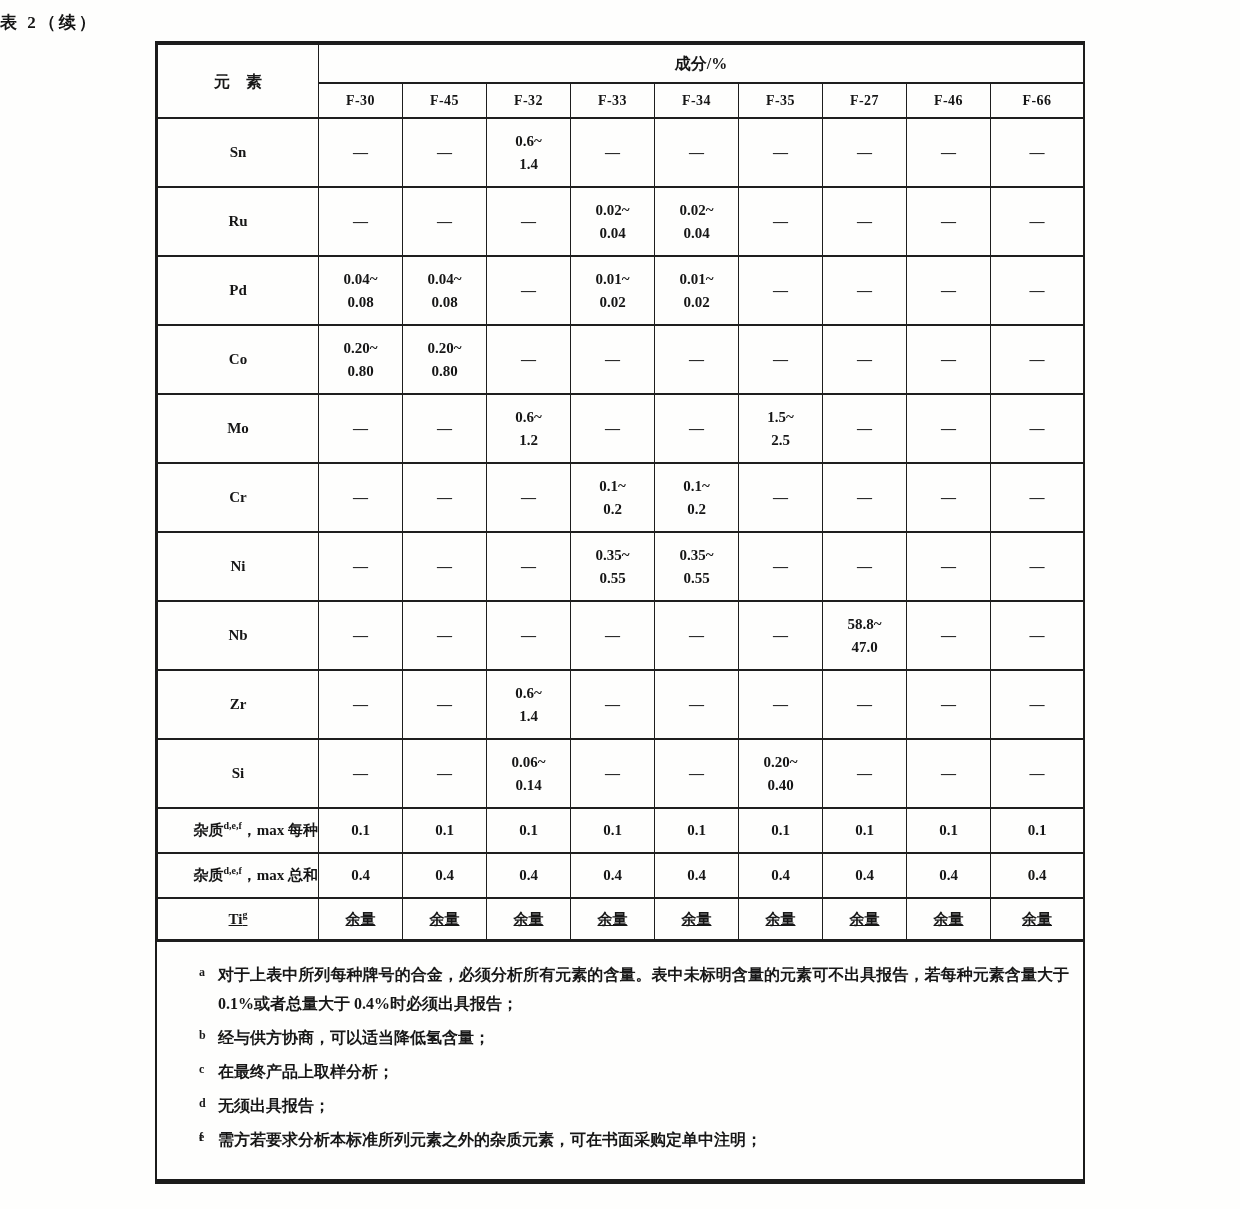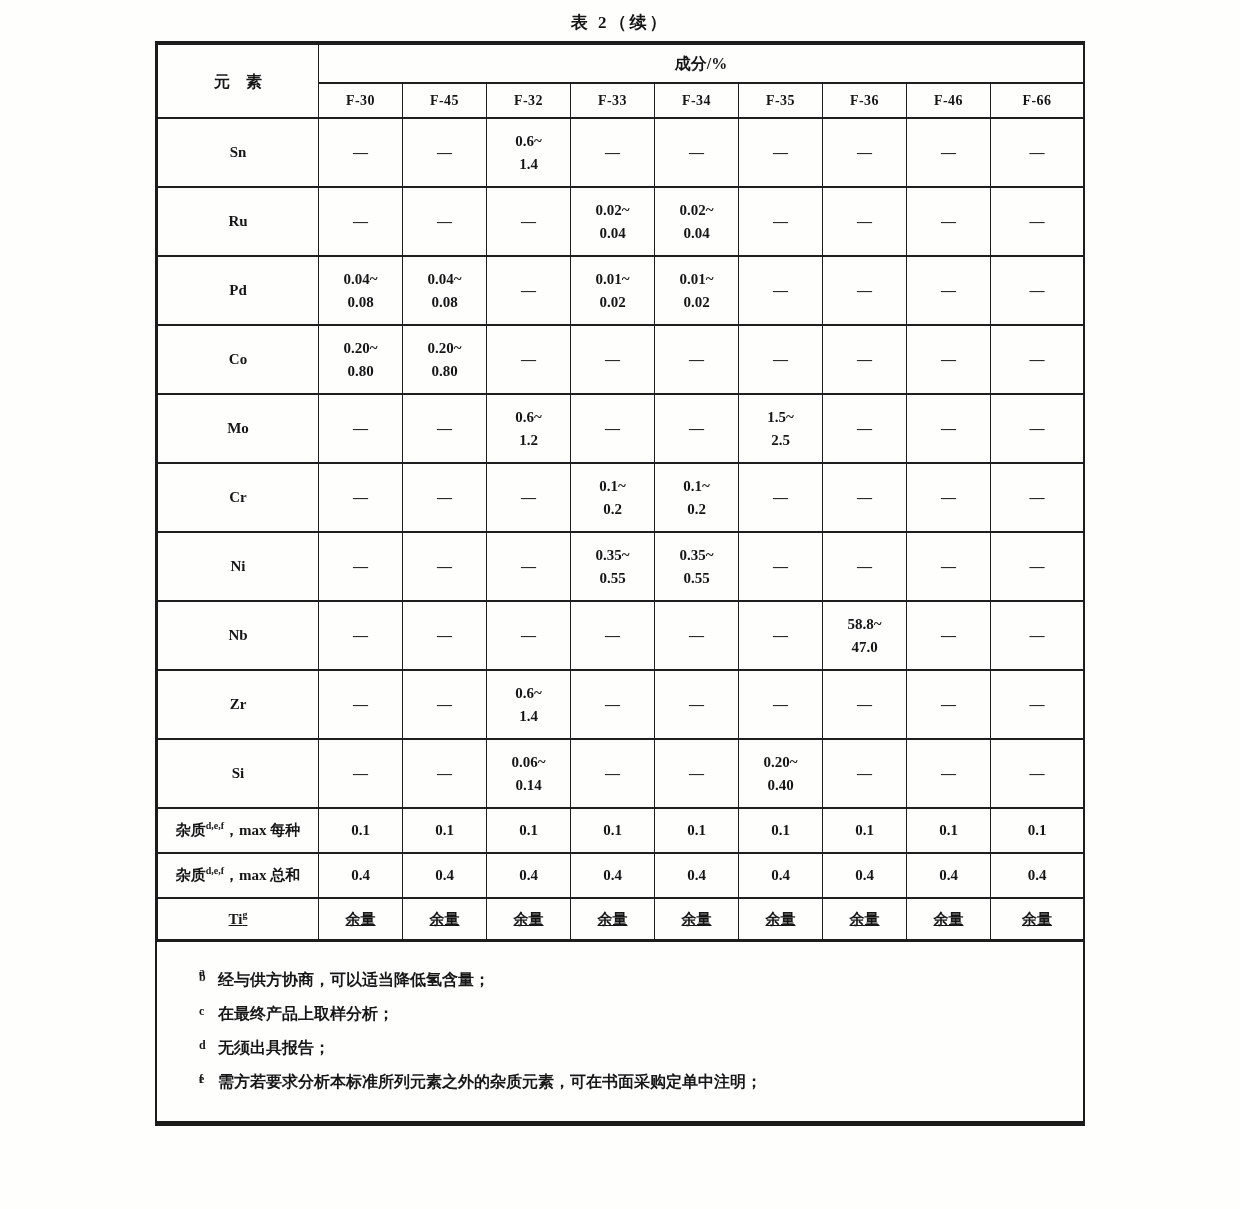--- a/index.html
+++ b/index.html
@@ -5,21 +5,20 @@
   html,body{margin:0;padding:0;}
   body{
     width:1240px;height:1209px;
     background:#ffffff;
     color:#141414;
     font-family:"Liberation Serif","DejaVu Serif",serif;
     -webkit-font-smoothing:antialiased;
   }
   .page{width:1240px;height:1209px;overflow:hidden;background:#fefefd;}
   .doc-title{
-    text-align:center;
     font-size:17px;
     font-weight:bold;
     padding-top:11px;
     letter-spacing:3px;
     color:#151515;
   }
   .sheet{
     width:926px;
     margin:7px auto 0 auto;
     border:2px solid #1b1b1b;
@@ -45,21 +44,21 @@
     color:#161616;
     white-space:pre-line;
     line-height:23px;
   }
   table.comp thead tr.top-hrow th{height:37px;font-size:16px;text-align:center;}
   table.comp thead tr.grade-hrow th{height:33px;font-size:14px;letter-spacing:0.5px;}
   table.comp tbody tr.el-row th, table.comp tbody tr.el-row td{height:67px;}
   table.comp tbody tr.imp-row th, table.comp tbody tr.imp-row td{height:43px;}
   table.comp tbody tr.ti-row th, table.comp tbody tr.ti-row td{height:40px;text-decoration:underline;}
   table.comp tbody th.imp-label{
-    text-align:center;
+    text-align:right;
     padding-left:0;
     font-size:15px;
     white-space:nowrap;
   }
   table.comp sup{
     font-size:10px;
     line-height:0;
     vertical-align:super;
     letter-spacing:0;
   }
@@ -111,21 +110,21 @@
           <th rowspan="2">元　素</th>
           <th colspan="9">成分/%</th>
         </tr>
         <tr class="grade-hrow" id="grade-row">
             <th>F-30</th>
             <th>F-45</th>
             <th>F-32</th>
             <th>F-33</th>
             <th>F-34</th>
             <th>F-35</th>
-            <th>F-36</th>
+            <th>F-27</th>
             <th>F-46</th>
             <th>F-66</th>
           </tr>
       </thead>
       <tbody id="table-body">
           <tr class="el-row">
             <th class="el-label">Sn</th>
             <td>—</td>
             <td>—</td>
             <td>0.6~
@@ -296,21 +295,21 @@
             <td>余量</td>
             <td>余量</td>
             <td>余量</td>
             <td>余量</td>
             <td>余量</td>
           </tr>
         </tbody>
     </table>
 
     <div class="footnotes" id="footnotes">
-        <div class="footnote"><span class="fn-marker">a</span></div>
+        <div class="footnote"><span class="fn-marker">a</span><span class="fn-text">对于上表中所列每种牌号的合金，必须分析所有元素的含量。表中未标明含量的元素可不出具报告，若每种元素含量大于 0.1%或者总量大于 0.4%时必须出具报告；</span></div>
         <div class="footnote"><span class="fn-marker">b</span><span class="fn-text">经与供方协商，可以适当降低氢含量；</span></div>
         <div class="footnote"><span class="fn-marker">c</span><span class="fn-text">在最终产品上取样分析；</span></div>
         <div class="footnote"><span class="fn-marker">d</span><span class="fn-text">无须出具报告；</span></div>
         <div class="footnote"><span class="fn-marker">e</span></div>
         <div class="footnote"><span class="fn-marker">f</span><span class="fn-text">需方若要求分析本标准所列元素之外的杂质元素，可在书面采购定单中注明；</span></div>
       </div>
 
   </div>
 </div>
 

